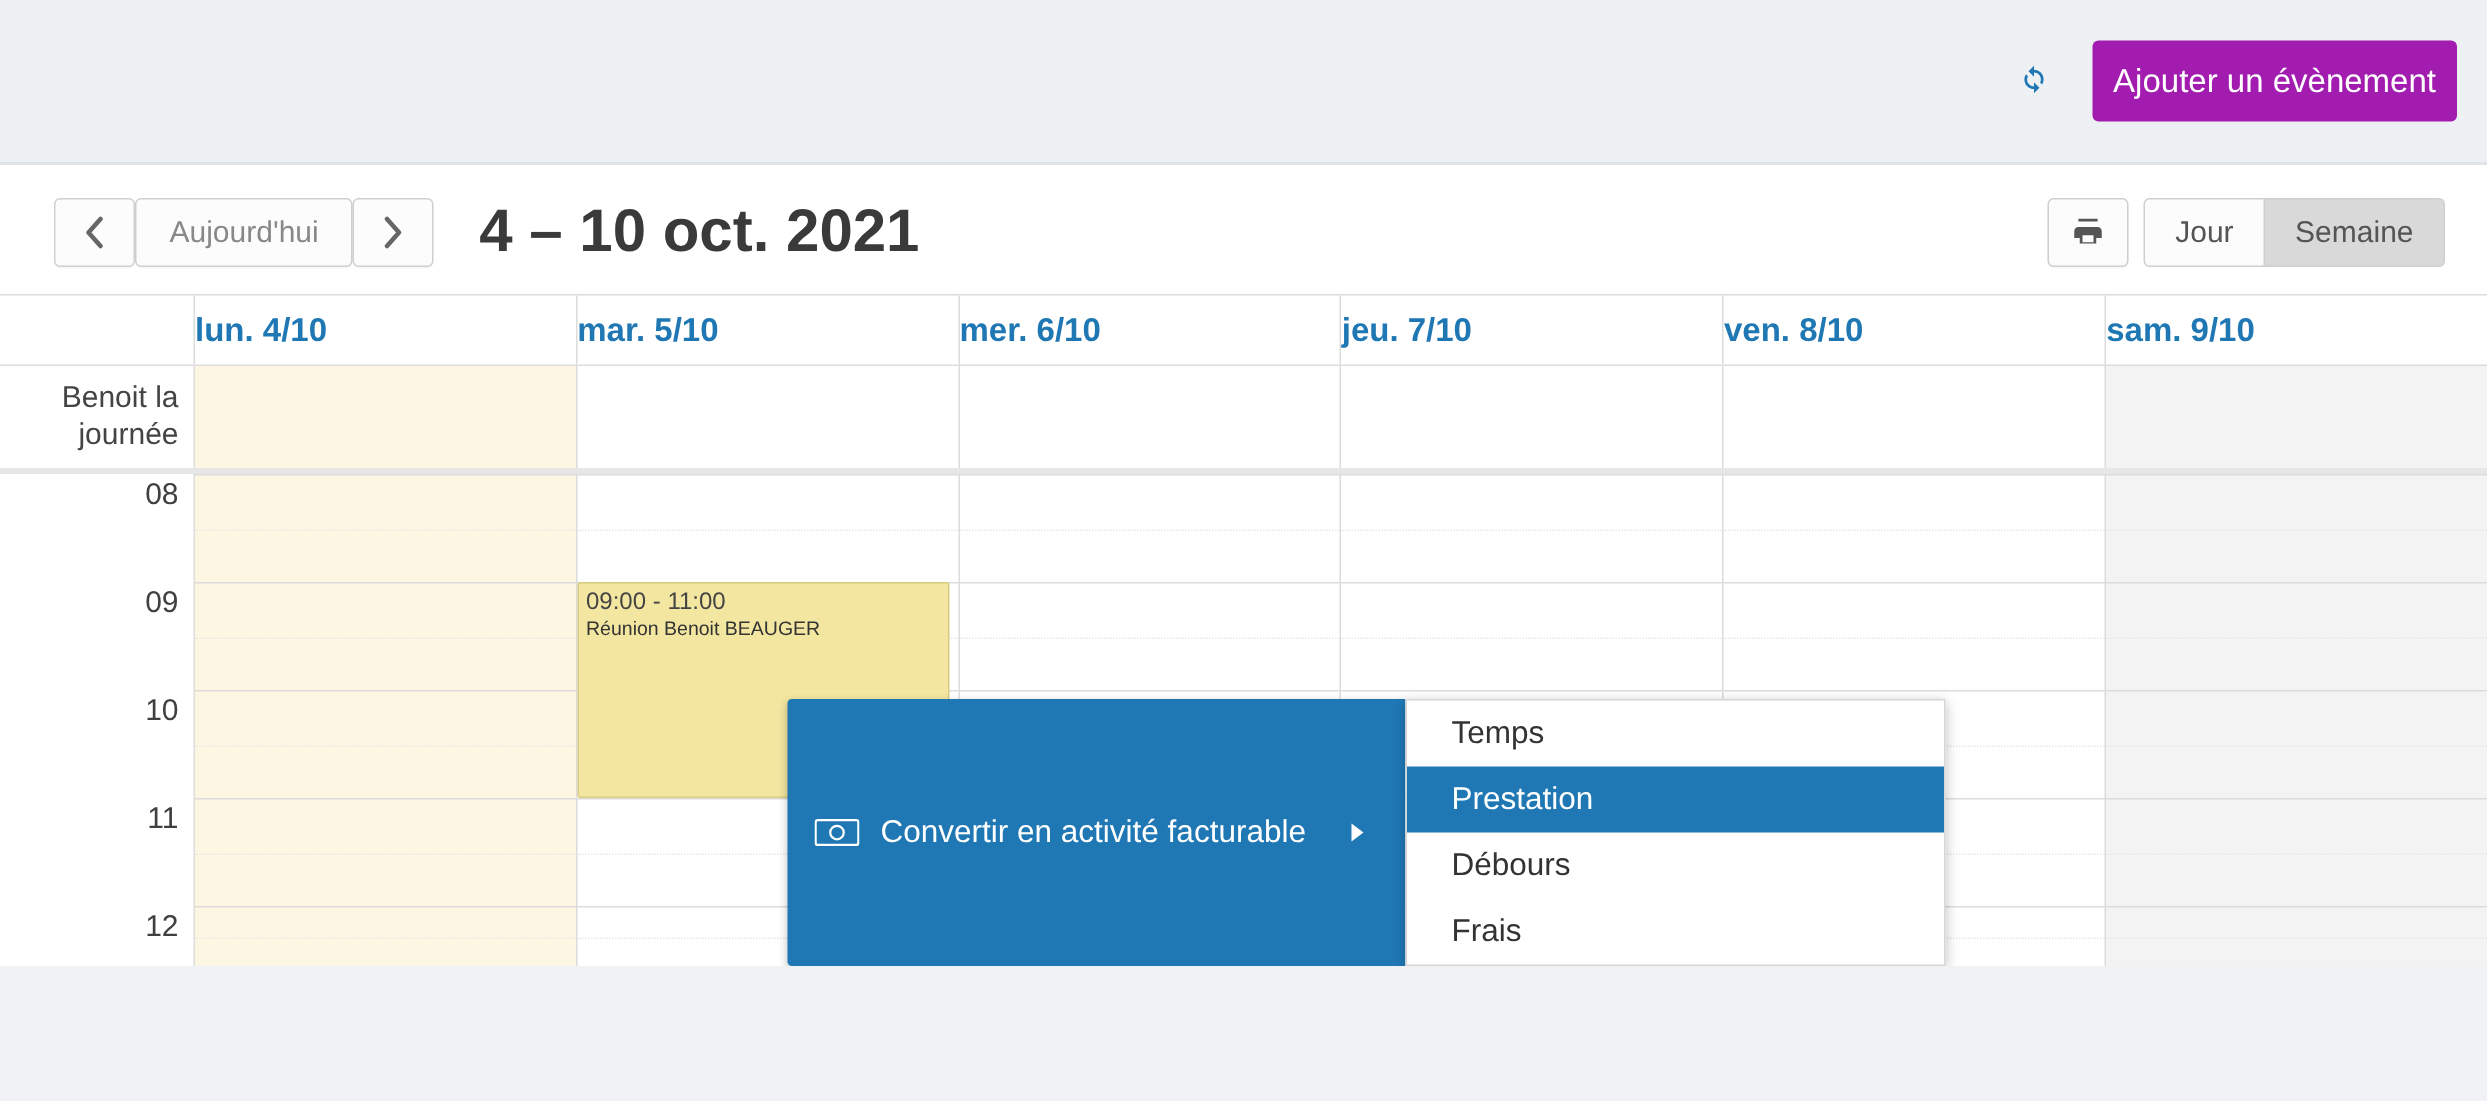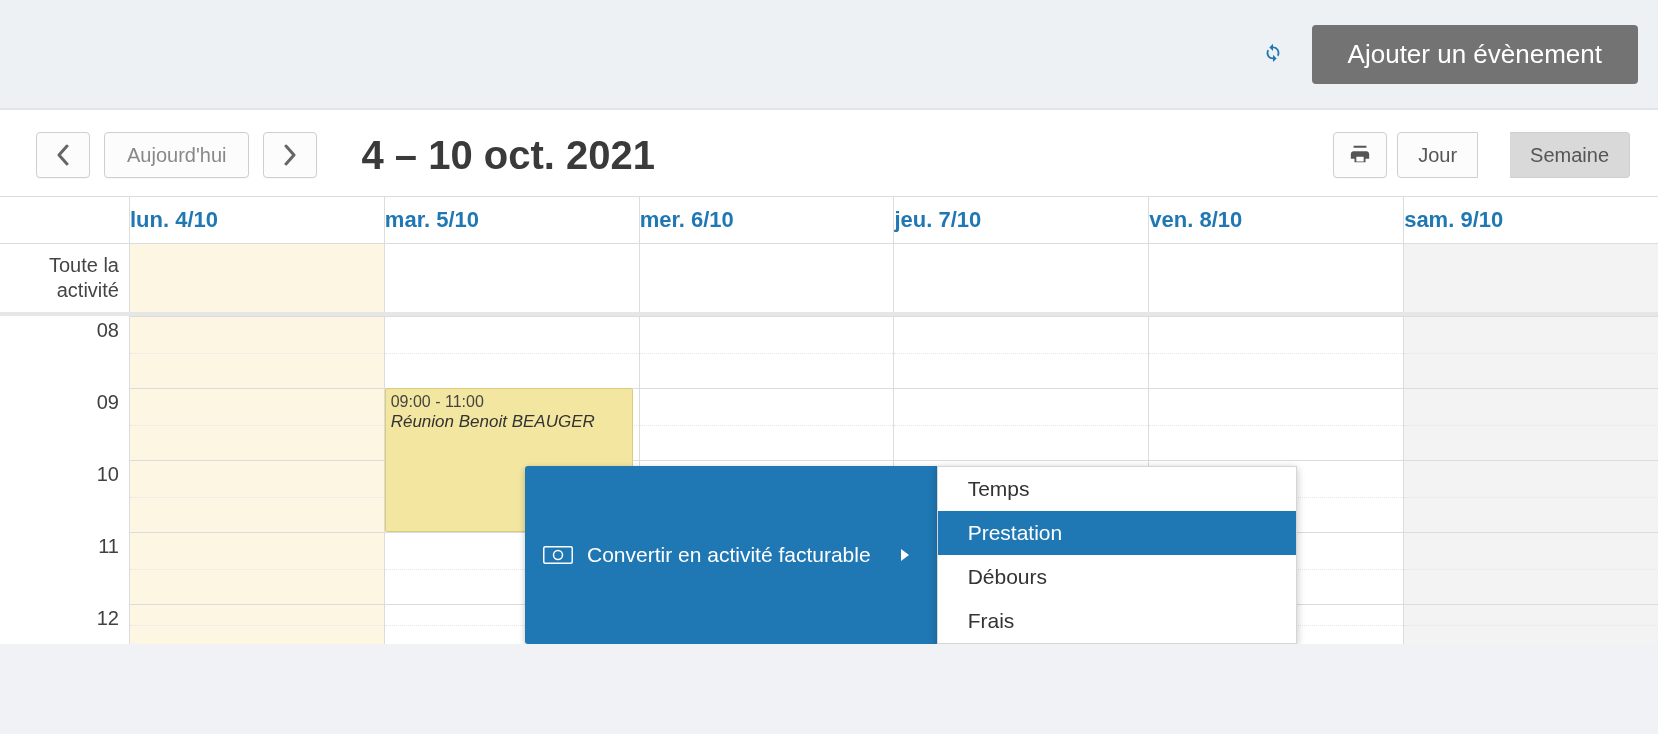--- a/index.html
+++ b/index.html
@@ -11,39 +11,39 @@
     background: #eef1f4;
     display: flex;
     align-items: center;
     justify-content: flex-end;
     padding: 0 20px;
     gap: 28px;
     border-bottom: 2px solid #e0e4e8;
   }
   .refresh-icon svg { width: 22px; height: 22px; fill: #1f78b4; }
   .add-btn {
-    background: #737373;
+    background: #a21caf;
     color: #fff;
     border: none;
     border-radius: 4px;
-    padding: 14px 36px;
-    font-size: 26px;
+    padding: 14px 14px;
+    font-size: 22px;
     cursor: pointer;
   }
 
   .main {
     background: #fff;
     margin-top: 0;
   }
 
   .toolbar {
     display: flex;
-    align-items: flex-end;
+    align-items: flex-start;
     padding: 22px 28px 18px 36px;
-    gap: 14px;
+    gap: 0;
   }
   .btn-small {
     background: #fcfcfc;
     border: 1px solid #cfcfcf;
     border-radius: 4px;
     height: 46px;
     min-width: 54px;
     font-size: 20px;
     color: #555;
     cursor: pointer;
@@ -68,21 +68,21 @@
     background: #fcfcfc;
     border: 1px solid #cfcfcf;
     height: 46px;
     padding: 0 20px;
     font-size: 20px;
     color: #555;
     cursor: pointer;
     display:inline-flex; align-items:center; justify-content:center;
   }
   .view-btn:first-child { border-radius: 4px 0 0 4px; }
-  .view-btn:last-child { border-radius: 0 4px 4px 0; border-left: none; margin-left: 32px; }
+  .view-btn:last-child { border-radius: 0 4px 4px 0; border-left: none; }
   .view-btn.active { background: #d9d9d9; }
   .print-btn { border-radius: 4px; width: 52px; }
   .print-btn svg { width: 22px; height: 22px; fill:#555; }
 
   .calendar {
     border-top: 1px solid #dcdcdc;
     position: relative;
   }
   .header-row {
     display: flex;
@@ -158,21 +158,21 @@
     position: absolute;
     background: #f2e6a0;
     border: 1px solid #d8cc80;
     border-radius: 2px;
     padding: 4px 5px;
     font-size: 18px;
     color: #333;
     overflow: hidden;
   }
   .event .time { font-size: 16px; color: #444; }
-  .event .title-ev { font-size: 17px; line-height:1.3;font-style:italic; }
+  .event .title-ev { font-size: 13px; line-height:1.3; }
 
   
   
   
   .grid-cols-overlay {
     position: absolute;
     left: 130px;
     right: 0;
     top: 0;
     bottom: 0;
@@ -280,21 +280,21 @@
       <div class="gutter"></div>
       <div class="day-head">lun. 4/10</div>
       <div class="day-head">mar. 5/10</div>
       <div class="day-head">mer. 6/10</div>
       <div class="day-head">jeu. 7/10</div>
       <div class="day-head">ven. 8/10</div>
       <div class="day-head">sam. 9/10</div>
     </div>
 
     <div class="allday-row">
-      <div class="gutter">Toute la activité</div>
+      <div class="gutter">Benoit la journée</div>
       <div class="day-cell today-bg"></div>
       <div class="day-cell"></div>
       <div class="day-cell"></div>
       <div class="day-cell"></div>
       <div class="day-cell"></div>
       <div class="day-cell weekend-bg"></div>
     </div>
 
     <div class="grid">
       <div class="hour-row">

